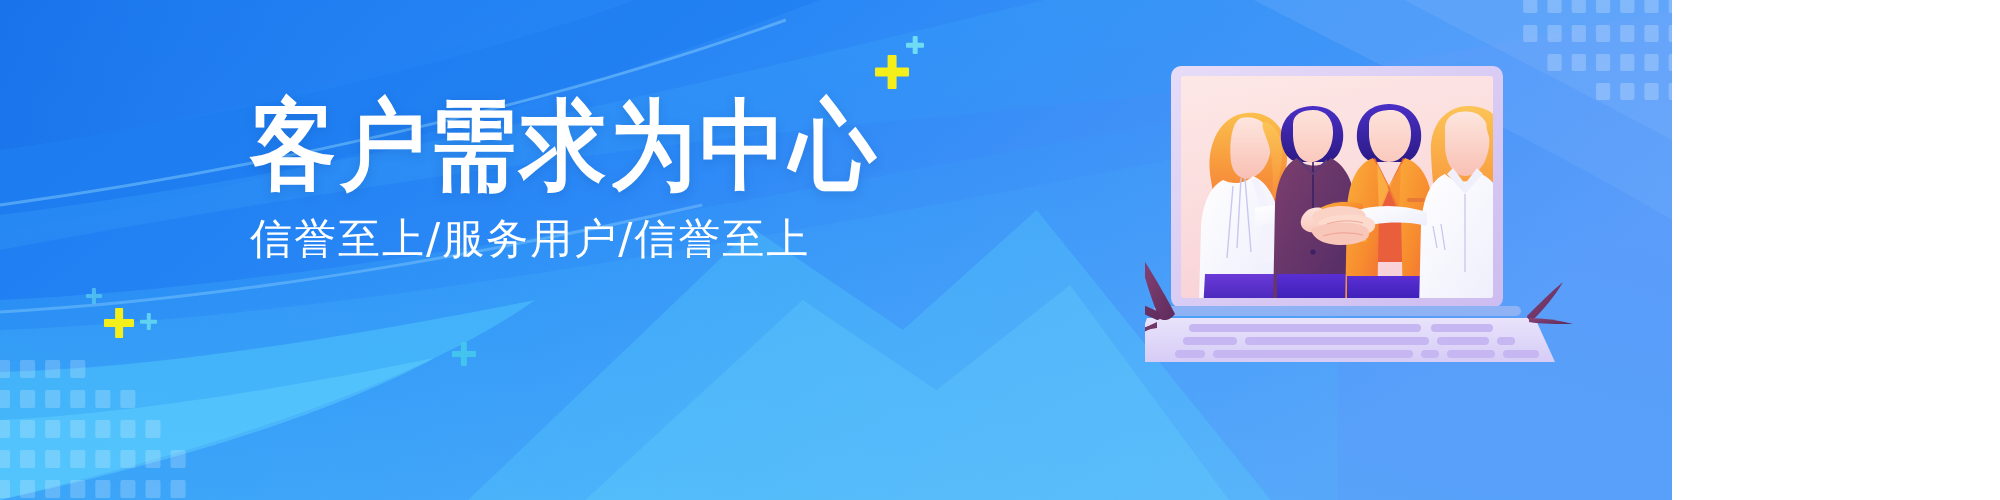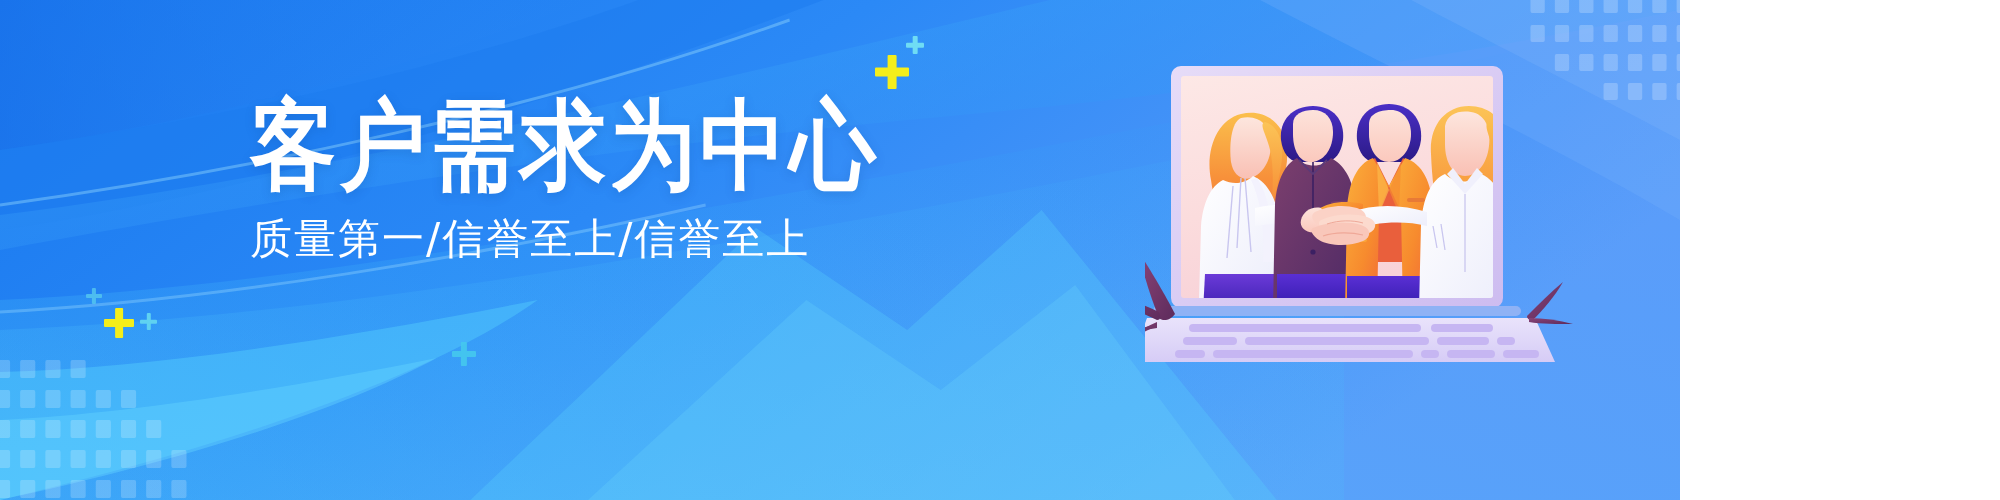--- a/index.html
+++ b/index.html
@@ -1,20 +1,19 @@
 <!DOCTYPE html>
 <html><head>
 <meta charset="utf-8">
 <style>
   html,body{margin:0;padding:0;background:#fff;}
   #banner{
     position:relative;width:1672px;height:500px;overflow:hidden;
     font-family:"Liberation Sans","DejaVu Sans",sans-serif;
     background:linear-gradient(105deg,#1b8cf5 0%,#1f7ef2 22%,#2f86f7 48%,#4b94f8 72%,#5f9dfa 100%);
-    padding-left:8px;
   }
   .layer{position:absolute;inset:0;}
   .svgfill{width:100%;height:100%;display:block;}
 
   
   #copy{position:absolute;left:250px;top:96px;width:620px;z-index:40;}
   #headline{
     font-size:86px;line-height:1;font-weight:700;color:#ffffff;
     letter-spacing:4px;white-space:nowrap;
     font-family:"DejaVu Sans","Liberation Sans",sans-serif;
@@ -200,21 +199,21 @@
     <i class="h"></i>
       <i class="v"></i>
   </div>
   <div class="cross" style="left:452px;top:342px;width:24px;height:24px;color:#45c9ef;opacity:.9;">
     <i class="h"></i>
       <i class="v"></i>
   </div>
 
   <div id="copy">
     <div id="headline">客户需求为中心</div>
-    <div id="subline">质量第一/信誉至上/信誉至上</div>
+    <div id="subline">信誉至上/服务用户/信誉至上</div>
   </div>
 
   <div id="laptop">
     <svg viewBox="0 0 430 300" width="430" height="300">
       <defs>
         <clipPath id="screenClip">
           <rect x="36" y="14" width="312" height="222" rx="3"></rect>
         </clipPath>
         <linearGradient id="hairA" x1="0" y1="0" x2="0" y2="1">
           <stop offset="0%" stop-color="#fbbf4c"></stop>

